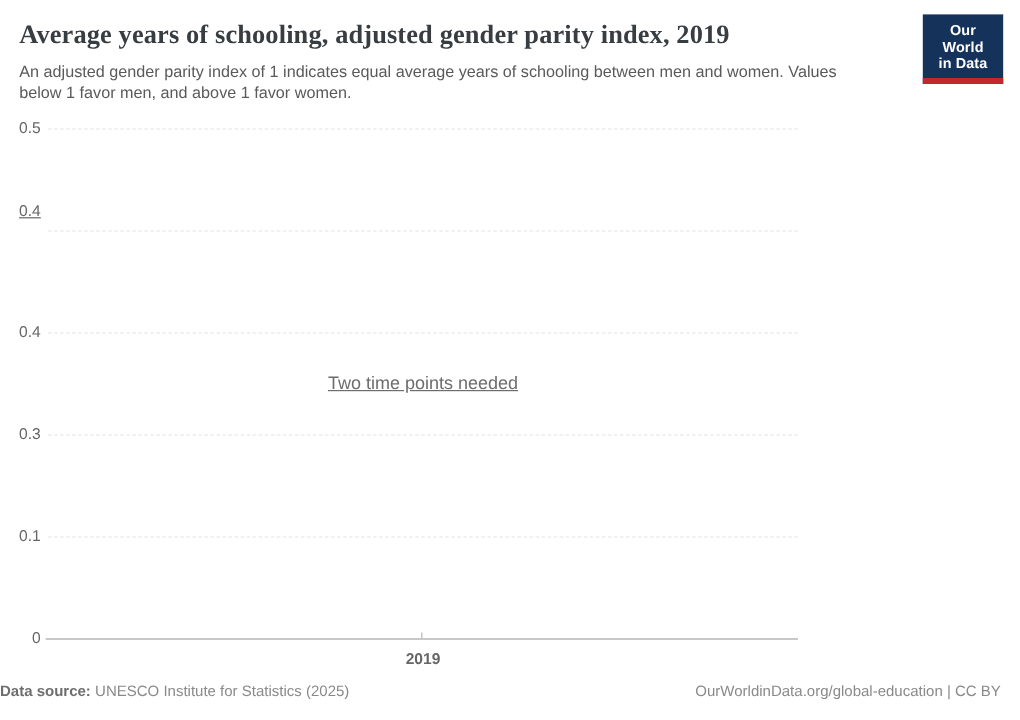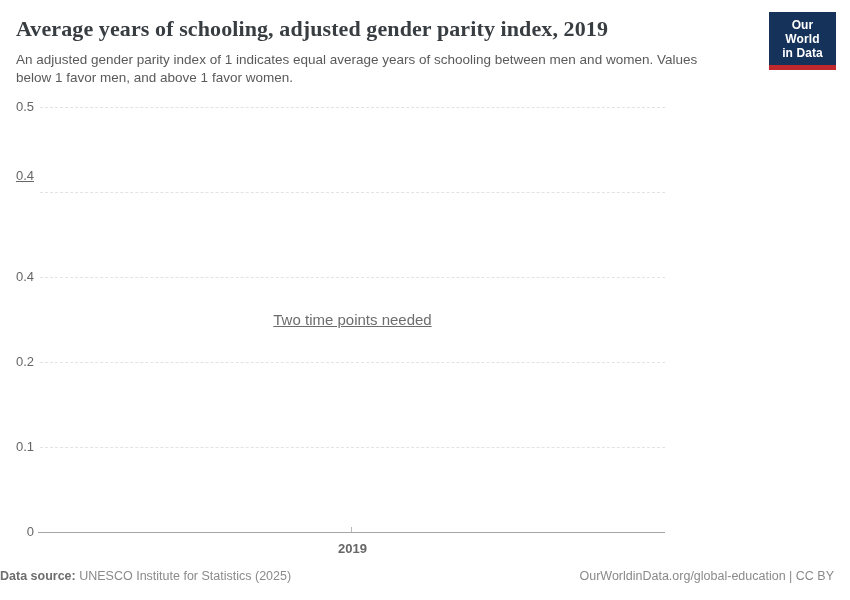--- a/index.html
+++ b/index.html
@@ -91,21 +91,21 @@
     <div class="gridline gl-0"></div>
     <div class="gridline gl-1"></div>
     <div class="gridline gl-2"></div>
     <div class="gridline gl-3"></div>
     <div class="gridline gl-4"></div>
     <div class="axis-line"></div>
 
     <div class="y-label yl-0">0.5</div>
     <div class="y-label yl-1">0.4</div>
     <div class="y-label yl-2">0.4</div>
-    <div class="y-label yl-3">0.2</div>
+    <div class="y-label yl-3">0.3</div>
     <div class="y-label yl-4">0.1</div>
     <div class="y-label yl-5">0</div>
 
     <div class="x-tick-mark"></div>
     <div class="x-label">2019</div>
 
     <div class="empty-message">Two time points needed</div>
   </div>
 
   <div class="footer">

